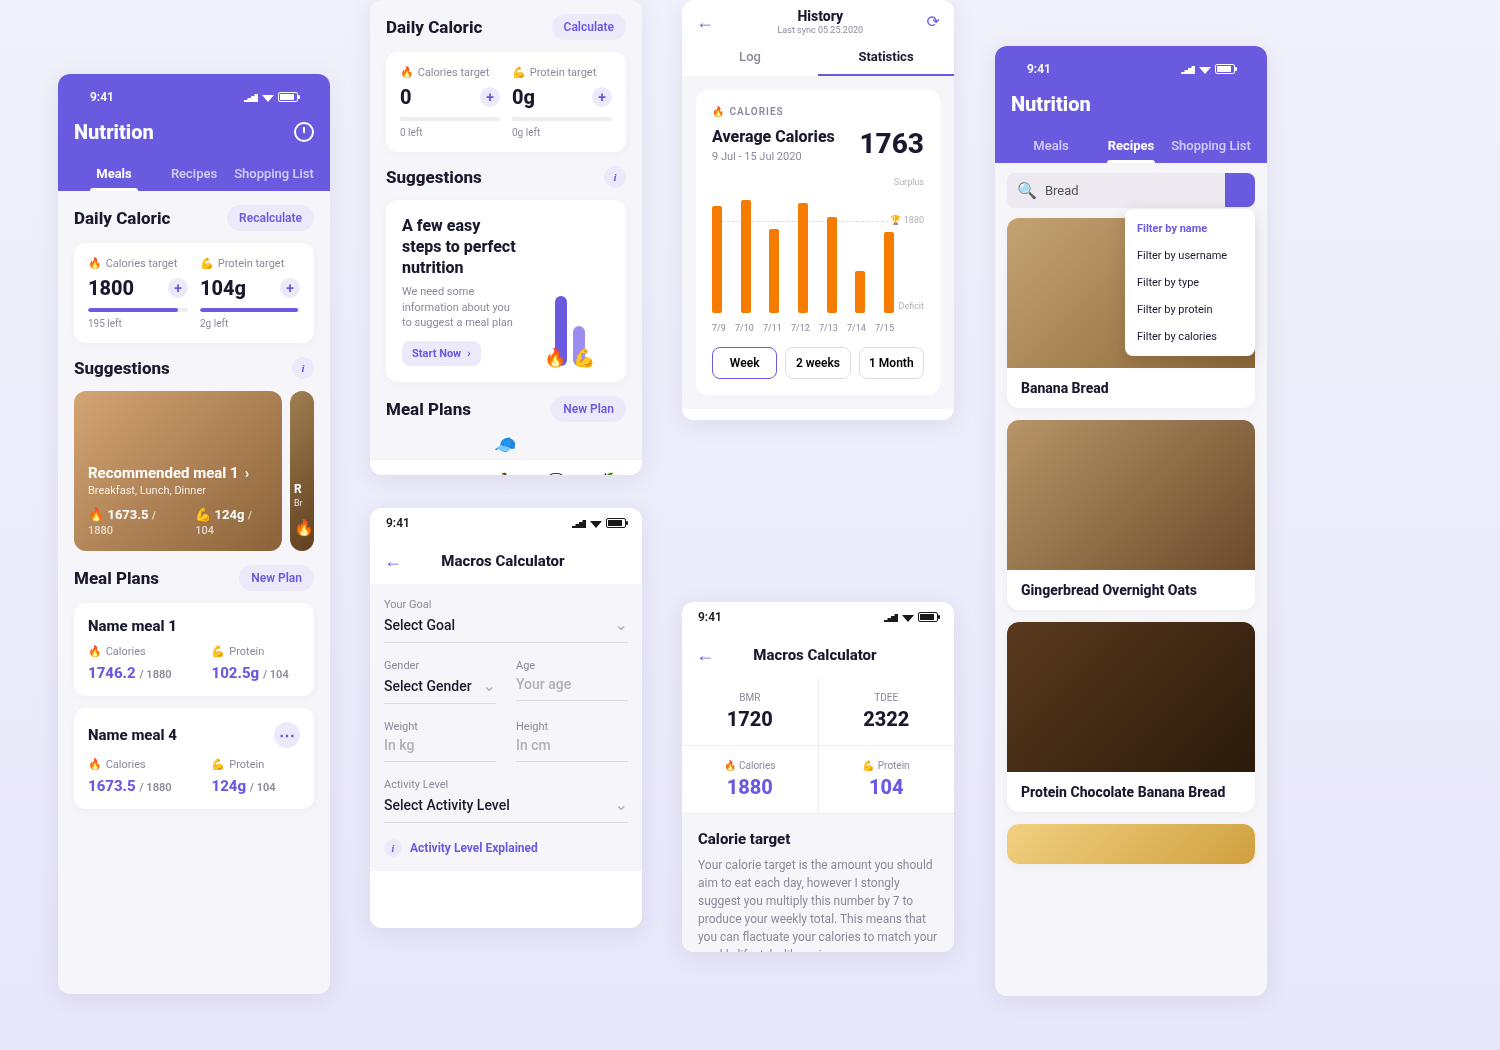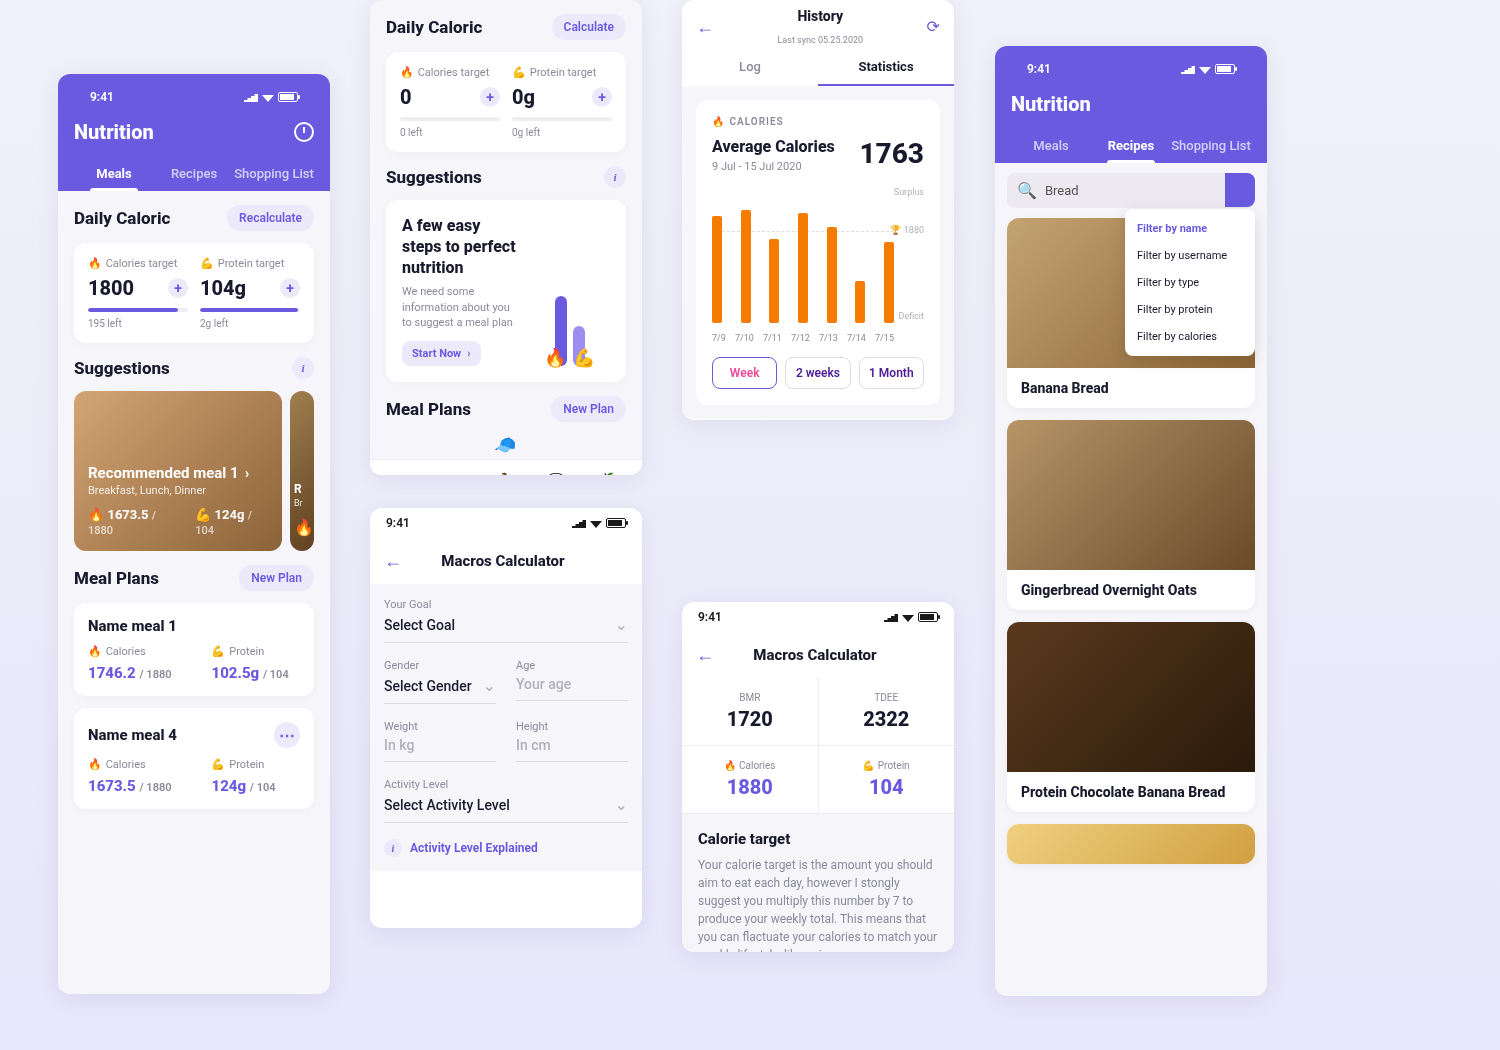--- a/index.html
+++ b/index.html
@@ -71,43 +71,43 @@
 .sugg-bar{width:12px;background:#6a5ae0;border-radius:6px;}
 .sugg-icons{position:absolute;bottom:-2px;display:flex;gap:6px;}
 
 .navbar{display:flex;justify-content:space-around;padding:12px 8px 6px;background:#fff;border-top:1px solid #eee;}
 .nav-ic{width:22px;height:22px;color:#b0b0b8;}
 .nav-ic.active{color:#6a5ae0;}
 
 
 .hist-head{display:flex;align-items:center;justify-content:space-between;padding:8px 14px 4px;}
 .hist-head h2{font-size:14px;font-weight:800;color:#1a1a2e;text-align:center;}
-.hist-head .sub{font-size:9px;color:#8a8a9a;text-align:center;margin-top:11px;}
+.hist-head .sub{font-size:9px;color:#8a8a9a;text-align:center;margin-top:1px;}
 .back-ic{color:#6a5ae0;font-size:18px;}
 .sync-ic{color:#6a5ae0;}
 .hist-tabs{display:flex;}
 .hist-tab{flex:1;text-align:center;padding:10px 0;font-size:13px;color:#8a8a9a;font-weight:500;border-bottom:2px solid transparent;cursor:pointer;}
 .hist-tab.active{color:#1a1a2e;font-weight:700;border-bottom-color:#6a5ae0;}
 .hist-body{background:#f6f6fa;padding:14px;}
 .hist-card{background:#fff;border-radius:12px;padding:16px;}
 .hist-label{font-size:10px;color:#8a8a9a;letter-spacing:1px;font-weight:600;display:flex;align-items:center;gap:4px;}
 .avg-row{display:flex;justify-content:space-between;align-items:flex-start;margin-top:10px;}
 .avg-title{font-size:16px;font-weight:800;color:#1a1a2e;}
 .avg-date{font-size:11px;color:#8a8a9a;margin-top:4px;}
 .avg-val{font-size:28px;font-weight:800;color:#1a1a2e;}
 .chart{position:relative;height:160px;margin-top:10px;}
 .chart-line{position:absolute;left:0;right:30px;border-top:1px dashed #ddd;}
 .chart-lbl{position:absolute;right:0;font-size:9px;color:#b0b0b8;}
 .bars{position:absolute;left:0;right:30px;bottom:20px;top:10px;display:flex;align-items:flex-end;justify-content:space-between;}
 .bar{width:10px;background:#f57c00;border-radius:2px;}
 .bar-lbls{position:absolute;left:0;right:30px;bottom:0;display:flex;justify-content:space-between;font-size:9px;color:#8a8a9a;}
 .trophy{position:absolute;font-size:9px;color:#b0b0b8;}
 .period-row{display:flex;gap:8px;margin-top:14px;}
-.period-btn{flex:1;padding:8px 0;border-radius:8px;font-size:12px;font-weight:600;text-align:center;border:1px solid #ddd;background:#fff;color:#4c1d95;cursor:pointer;}
-.period-btn.active{border-color:#6a5ae0;color:#ec4899;}
+.period-btn{flex:1;padding:8px 0;border-radius:8px;font-size:12px;font-weight:600;text-align:center;border:1px solid #ddd;background:#fff;color:#000000;cursor:pointer;}
+.period-btn.active{border-color:#6a5ae0;color:#000000;}
 
 
 .calc-head{display:flex;align-items:center;padding:12px 14px;}
 .calc-head h2{flex:1;text-align:center;font-size:15px;font-weight:800;color:#1a1a2e;margin-right:24px;}
 .form-body{background:#f6f6fa;padding:14px;}
 .field{margin-bottom:16px;}
 .field-lbl{font-size:11px;color:#8a8a9a;margin-bottom:4px;}
 .select-row{display:flex;align-items:center;justify-content:space-between;border-bottom:1px solid #ddd;padding-bottom:8px;}
 .select-text{font-size:14px;color:#1a1a2e;font-weight:500;}
 .select-text.placeholder{color:#b0b0b8;}

